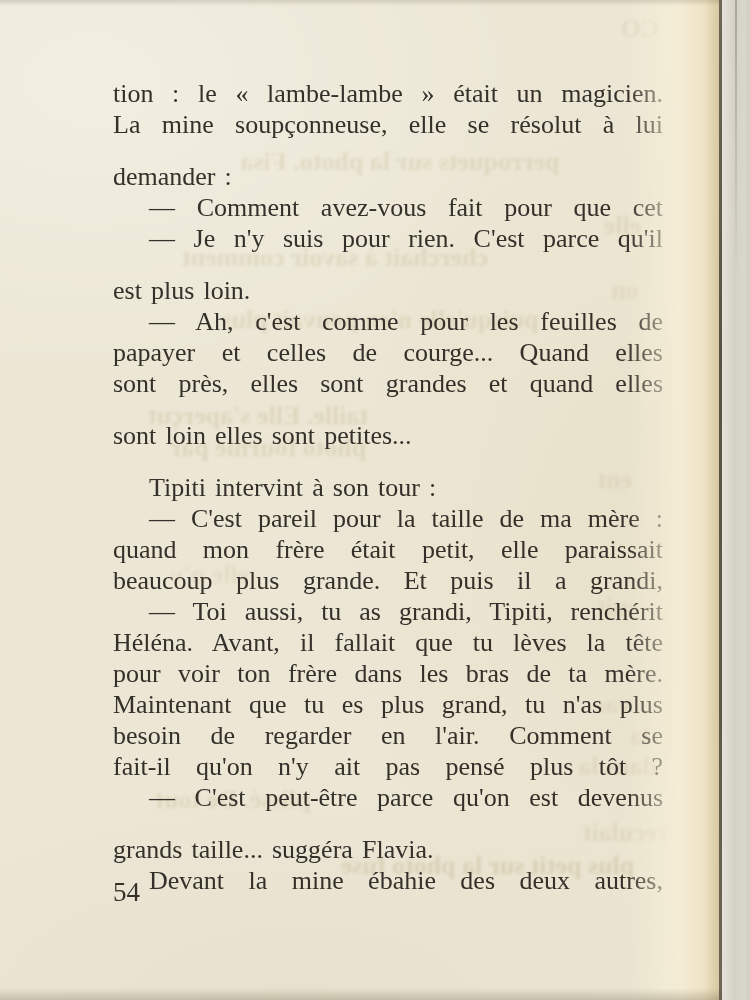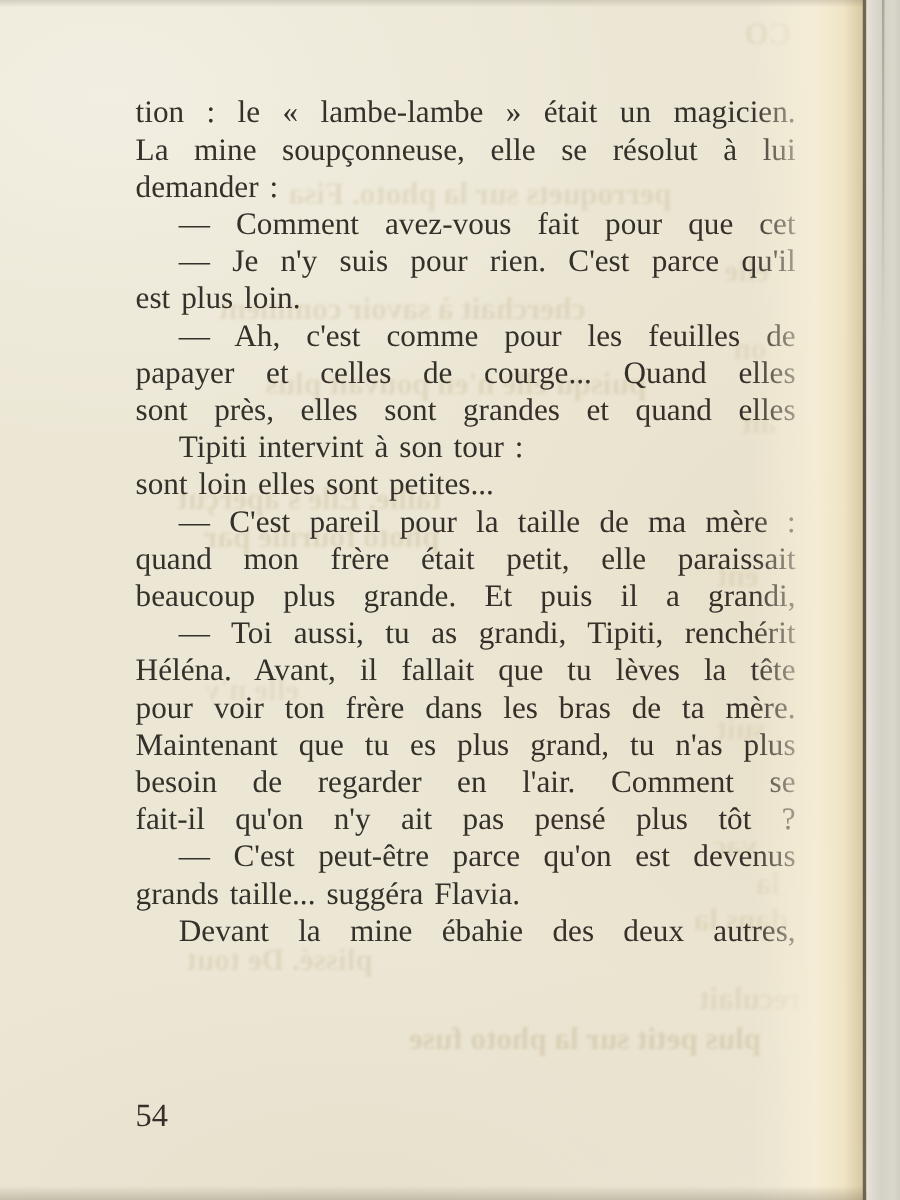--- a/index.html
+++ b/index.html
@@ -37,28 +37,29 @@
   }
   .line {
     text-align: justify;
     text-align-last: justify;
     word-spacing: 0.04em;
     min-height: 31px;
   }
   .line.end {
     text-align-last: left;
     word-spacing: 0.10em;
+    margin-top: 21px;
   }
   .line.indent {
     text-indent: 36px;
   }
   .page-number {
     position: absolute;
     left: 113px;
-    top: 914px;
+    top: 877px;
     font-size: 27px;
     color: var(--ink, #35302a);
     z-index: 3;
   }
 
   
   .bleed-layer { position: absolute; inset: 0; z-index: 1; }
   .bleed {
     position: absolute;
     font-size: 26px;
@@ -156,22 +157,22 @@
   <div class="text-col" id="text-col">
       <div class="line">tion : le « lambe-lambe » était un magicien.</div>
       <div class="line">La mine soupçonneuse, elle se résolut à lui</div>
       <div class="line end">demander :</div>
       <div class="line indent">— Comment avez-vous fait pour que cet</div>
       <div class="line indent">— Je n'y suis pour rien. C'est parce qu'il</div>
       <div class="line end">est plus loin.</div>
       <div class="line indent">— Ah, c'est comme pour les feuilles de</div>
       <div class="line">papayer et celles de courge... Quand elles</div>
       <div class="line">sont près, elles sont grandes et quand elles</div>
+      <div class="line end">sont loin elles sont petites...</div>
       <div class="line indent end">Tipiti intervint à son tour :</div>
-      <div class="line end">sont loin elles sont petites...</div>
       <div class="line indent">— C'est pareil pour la taille de ma mère :</div>
       <div class="line">quand mon frère était petit, elle paraissait</div>
       <div class="line">beaucoup plus grande. Et puis il a grandi,</div>
       <div class="line indent">— Toi aussi, tu as grandi, Tipiti, renchérit</div>
       <div class="line">Héléna. Avant, il fallait que tu lèves la tête</div>
       <div class="line">pour voir ton frère dans les bras de ta mère.</div>
       <div class="line">Maintenant que tu es plus grand, tu n'as plus</div>
       <div class="line">besoin de regarder en l'air. Comment se</div>
       <div class="line">fait-il qu'on n'y ait pas pensé plus tôt ?</div>
       <div class="line indent">— C'est peut-être parce qu'on est devenus</div>

